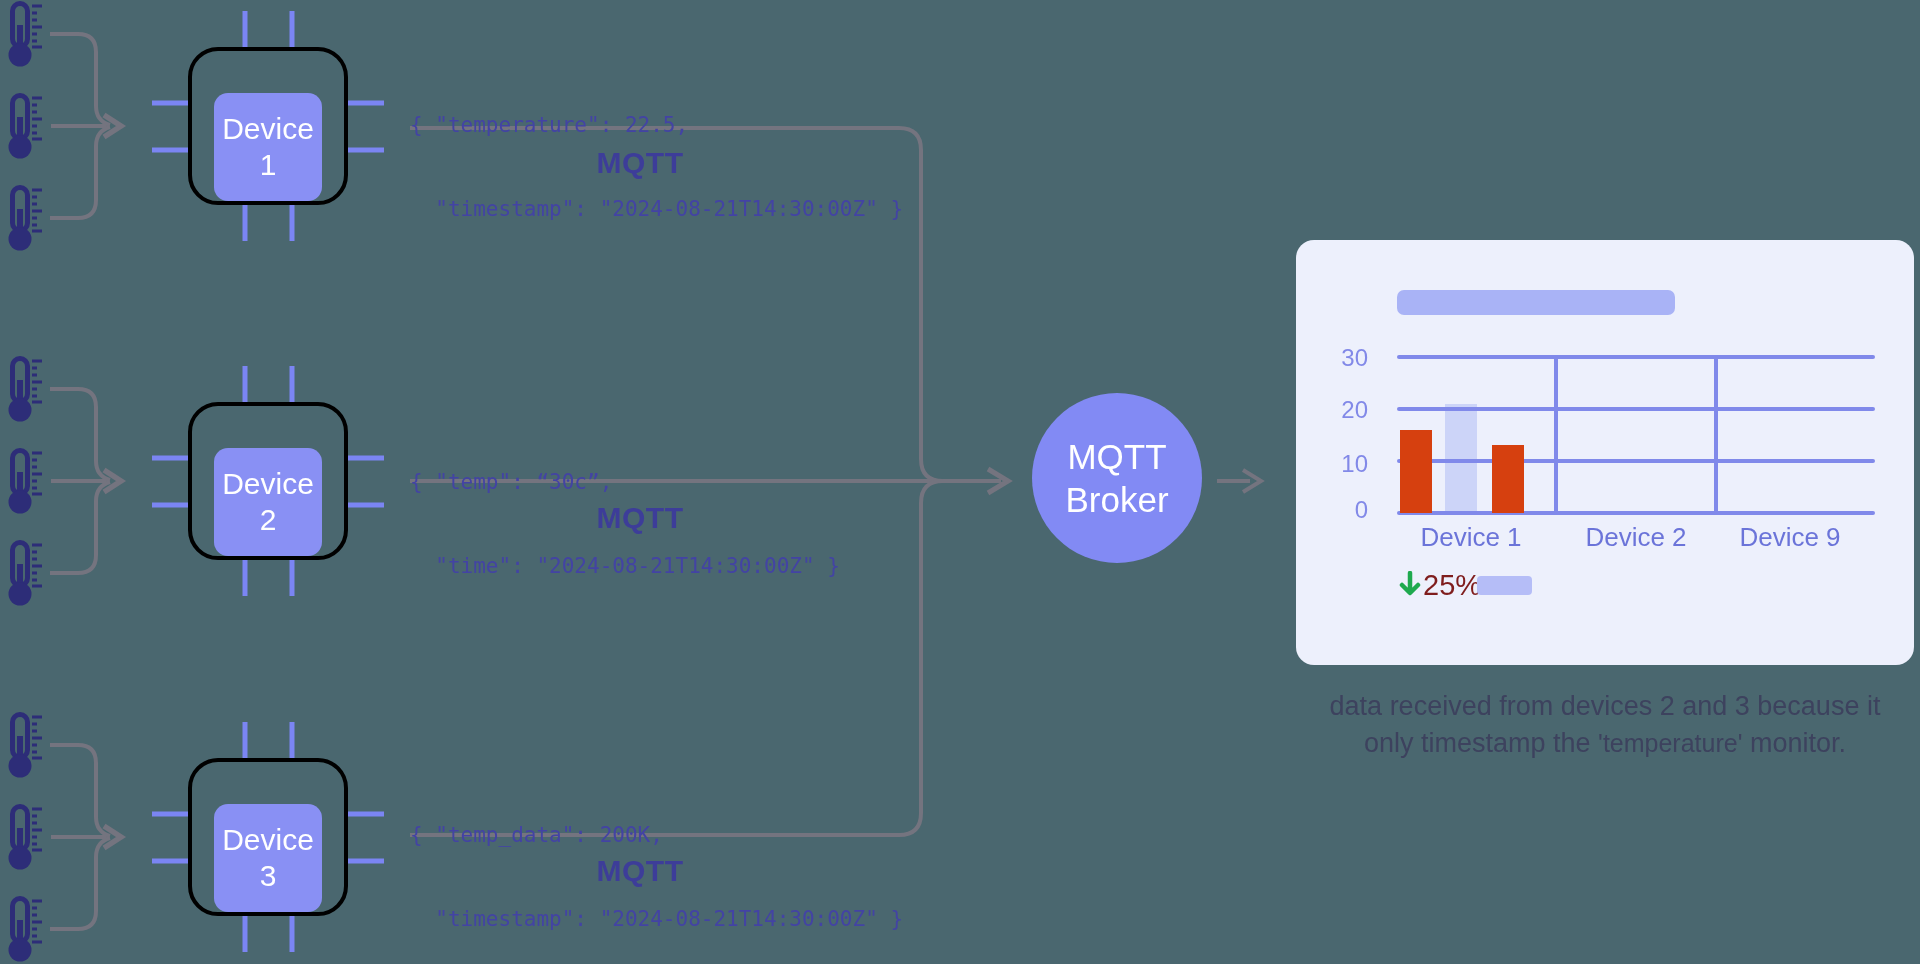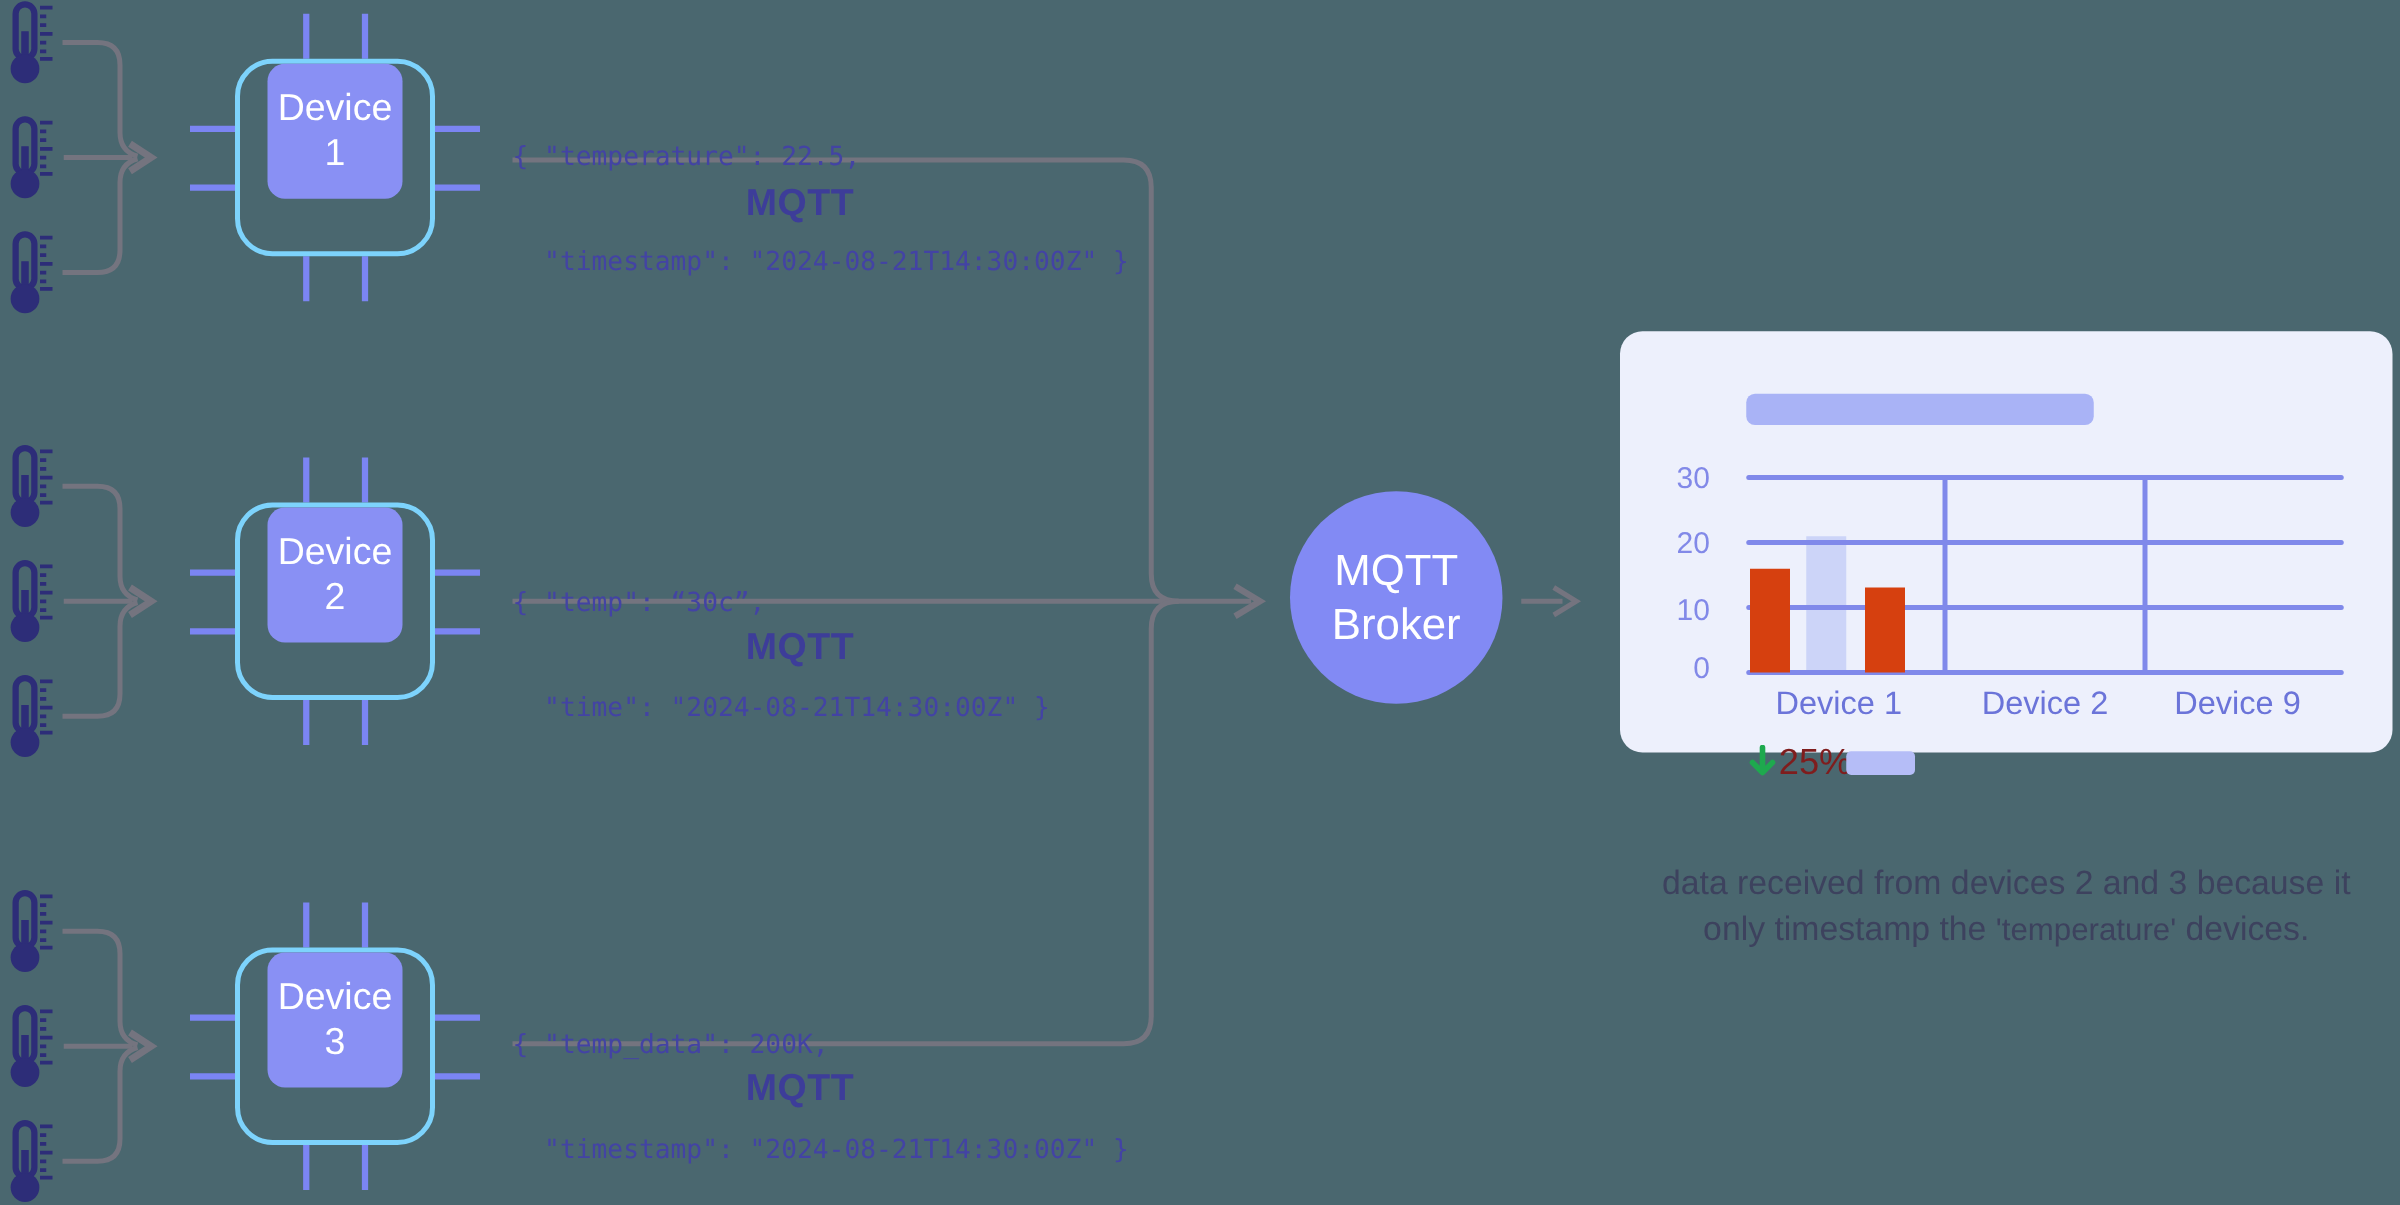--- a/index.html
+++ b/index.html
@@ -1,35 +1,35 @@
 <!DOCTYPE html>
 <html><head>
 <meta charset="utf-8">
 <style>
   html,body{margin:0;padding:0;background:#4a676f;}
   #stage{position:relative;width:1920px;height:964px;background:#4a676f;overflow:hidden;
          font-family:"Liberation Sans",sans-serif;}
   #wires{position:absolute;left:0;top:0;width:1920px;height:964px;}
 
-  .chip{position:absolute;left:188px;width:160px;height:158px;border:4px solid #7dd3fc;
-        border-radius:30px;box-sizing:border-box;display:flex;align-items:flex-start;justify-content:center;}
+  .chip{position:absolute;left:188px;width:160px;height:158px;border:4px solid #000000;
+        border-radius:30px;box-sizing:border-box;display:flex;align-items:flex-end;justify-content:center;}
   .chip-core{width:108px;height:108px;background:#8990f4;border-radius:14px;display:flex;
         flex-direction:column;align-items:center;justify-content:center;color:#ffffff;
         font-size:30px;line-height:36px;font-weight:400;}
   .payload{position:absolute;left:410px;color:#4343a4;font-family:"DejaVu Sans Mono",monospace;
         font-size:21px;line-height:28px;white-space:pre;}
   .payload span{display:block;}
   .mqtt-label{position:absolute;left:560px;width:160px;text-align:center;color:#3d3d99;
         font-size:30px;font-weight:700;letter-spacing:0.5px;}
 
   .broker{position:absolute;left:1032px;top:393px;width:170px;height:170px;border-radius:50%;
         background:#828af4;display:flex;flex-direction:column;align-items:center;justify-content:center;
         color:#ffffff;font-size:35px;line-height:43px;}
 
-  .card{position:absolute;left:1296px;top:265px;width:618px;height:337px;background:#edf0fc;
+  .card{position:absolute;left:1296px;top:240px;width:618px;height:425px;background:#edf0fc;
         border-radius:18px;}
   .title-bar{position:absolute;left:101px;top:50px;width:278px;height:25px;background:#a9b3f6;border-radius:7px;}
   .plot{position:absolute;left:101px;top:117px;width:478px;height:156px;}
   .hgrid{position:absolute;left:0;width:478px;height:4px;background:#8089ea;border-radius:2px;z-index:2;}
   .vgrid{position:absolute;top:0;width:4px;height:158px;background:#8089ea;z-index:2;}
   .bar{position:absolute;bottom:0;width:32px;z-index:1;}
   .bar.front{z-index:3;}
   .ylab{position:absolute;width:42px;text-align:right;color:#8289e8;font-size:24px;}
   .xlab{position:absolute;width:130px;text-align:center;color:#6b74d9;font-size:26px;top:282px;}
   .trend-pct{position:absolute;left:127px;top:329px;color:#7f1d1d;font-size:29px;}
@@ -181,16 +181,16 @@
 
     <svg style="position:absolute;left:102px;top:331px" width="24" height="26" viewBox="0 0 24 26">
       <path d="M12 2 V21 M4 14 L12 22 L20 14" stroke="#1ea94e" stroke-width="4.5" fill="none" stroke-linecap="round" stroke-linejoin="round"></path>
     </svg>
     <div class="trend-pct">25%</div>
     <div class="trend-bar"></div>
   </div>
 
   <div class="caption">
     <span style="display:block">data received from devices 2 and 3 because it</span>
-    <span style="display:block"><span>only timestamp the </span><span class="code">'temperature'</span><span> devices.</span></span>
+    <span style="display:block"><span>only timestamp the </span><span class="code">'temperature'</span><span> monitor.</span></span>
   </div>
 
 </div>
 
 </body></html>

